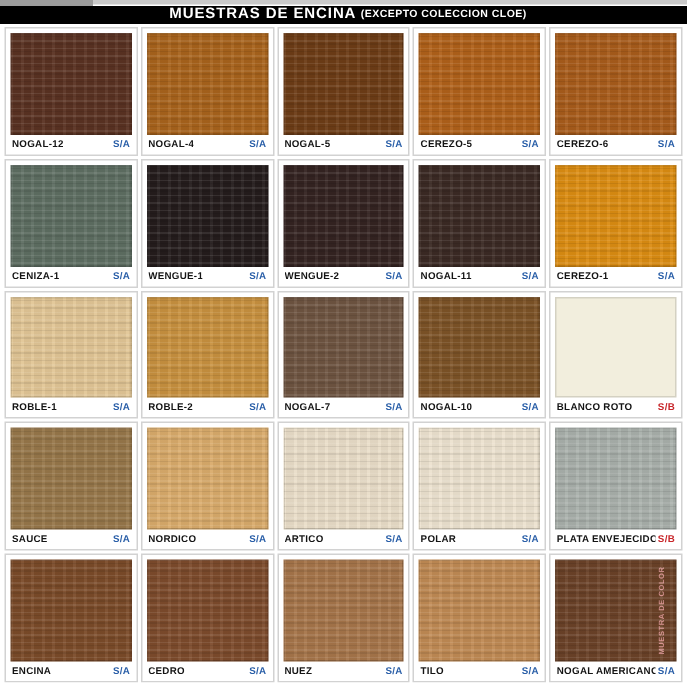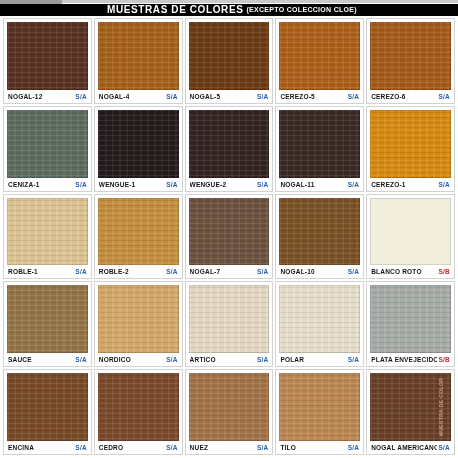--- a/index.html
+++ b/index.html
@@ -211,21 +211,21 @@
 
   <div class="top-strip">
     <div class="shade"></div>
     <div class="shade2"></div>
   </div>
 
   <div class="header-side-left"></div>
   <div class="header-side-right"></div>
 
   <div class="header-bar">
-    <span class="header-title">MUESTRAS DE COLORES</span>
+    <span class="header-title">MUESTRAS DE ENCINA</span>
     <span class="header-sub">(EXCEPTO COLECCION CLOE)</span>
   </div>
 
   <div class="grid" id="swatch-grid">
       <div class="cell">
         <div class="chip grain" style="background: rgb(90, 50, 34);"></div>
         <div class="caption">
           <span class="cap-name">NOGAL-12</span>
           <span class="cap-code code-a">S/A</span>
         </div>

